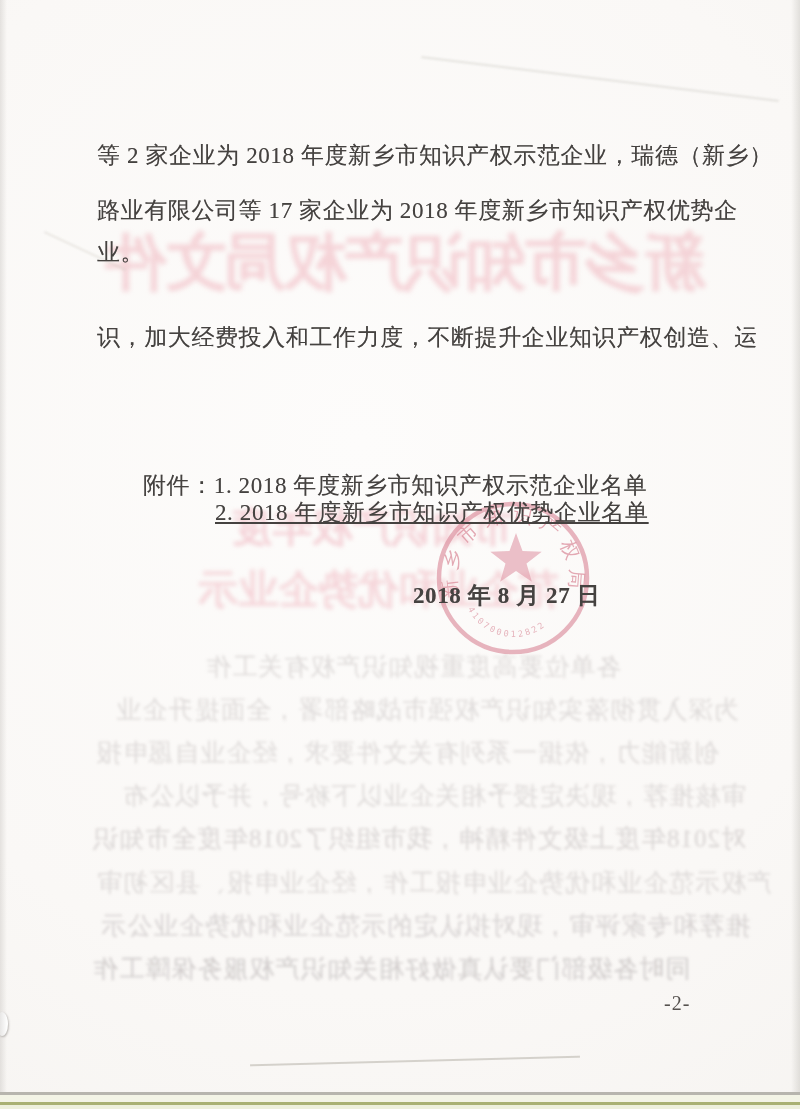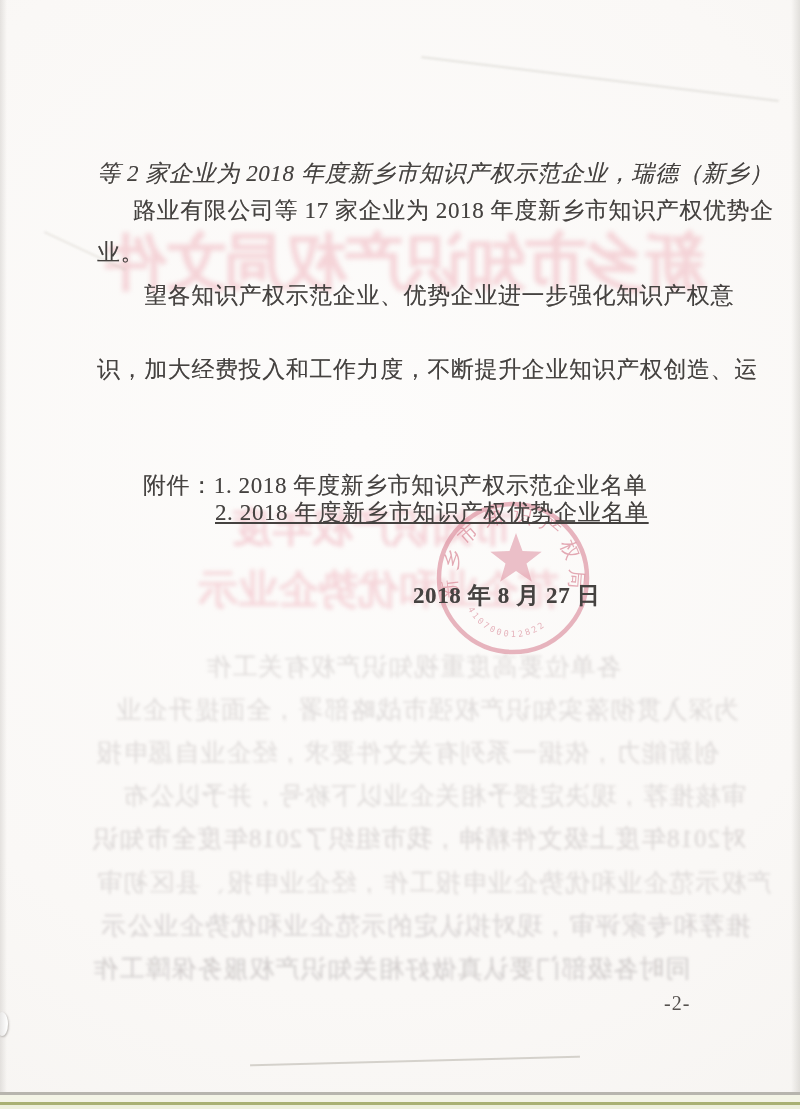--- a/index.html
+++ b/index.html
@@ -49,25 +49,25 @@
   .g6{left:100px;top:909px;color:rgba(118,108,110,.27);}
   .g7{left:92px;top:952px;color:rgba(110,100,104,.30);}
 
   
   .seal{position:absolute;left:428px;top:493px;width:170px;height:170px;
     filter:blur(.5px);opacity:.9;z-index:2;pointer-events:none;}
 
   
   .txt{position:absolute;white-space:nowrap;color:#454240;font-size:23px;
     letter-spacing:.6px;z-index:3;text-shadow:0 0 .4px rgba(40,38,36,.4);}
-  .l0{left:97px;top:158px;font-style:italic;}
-  .l1{left:97px;top:195px;margin-left:36px;}
+  .l0{left:97px;top:140px;}
+  .l1{left:97px;top:195px;}
   .l2{left:97px;top:237px;}
   .l3{left:144px;top:280px;}
-  .l4{left:97px;top:322px;margin-top:32px;}
+  .l4{left:97px;top:322px;}
   .l5{left:97px;top:364px;}
   .att0{left:143px;top:453px;margin-top:17px;}
   .att1{left:215px;top:497px;text-decoration:underline;}
   .date{left:413px;top:580px;font-weight:bold;}
   .pagenum{position:absolute;left:664px;top:992px;font-size:20px;color:#55514e;
     letter-spacing:1px;z-index:3;}
 </style>
 </head>
 <body>
 
@@ -96,21 +96,20 @@
       <textPath href="#arcTop">新乡市知识产权局</textPath>
     </text>
     <text font-size="8.5" fill="#d98a99" fill-opacity="0.7" style="letter-spacing:2.5px;font-family:'DejaVu Sans Mono',monospace;">
       <textPath href="#arcBottom">410700012822</textPath>
     </text>
   </svg>
 
   <div class="txt l0">等 2 家企业为 2018 年度新乡市知识产权示范企业，瑞德（新乡）</div>
   <div class="txt l1">路业有限公司等 17 家企业为 2018 年度新乡市知识产权优势企</div>
   <div class="txt l2">业。</div>
-  <div class="txt l3">望各知识产权示范企业、优势企业进一步强化知识产权意</div>
   <div class="txt l4">识，加大经费投入和工作力度，不断提升企业知识产权创造、运</div>
 
   <div class="txt att0">附件：1. 2018 年度新乡市知识产权示范企业名单</div>
   <div class="txt att1">2. 2018 年度新乡市知识产权优势企业名单</div>
 
   <div class="txt date">2018 年 8 月 27 日</div>
 
   <div class="pagenum">-2-</div>
 
   <div class="crease crease1"></div>

